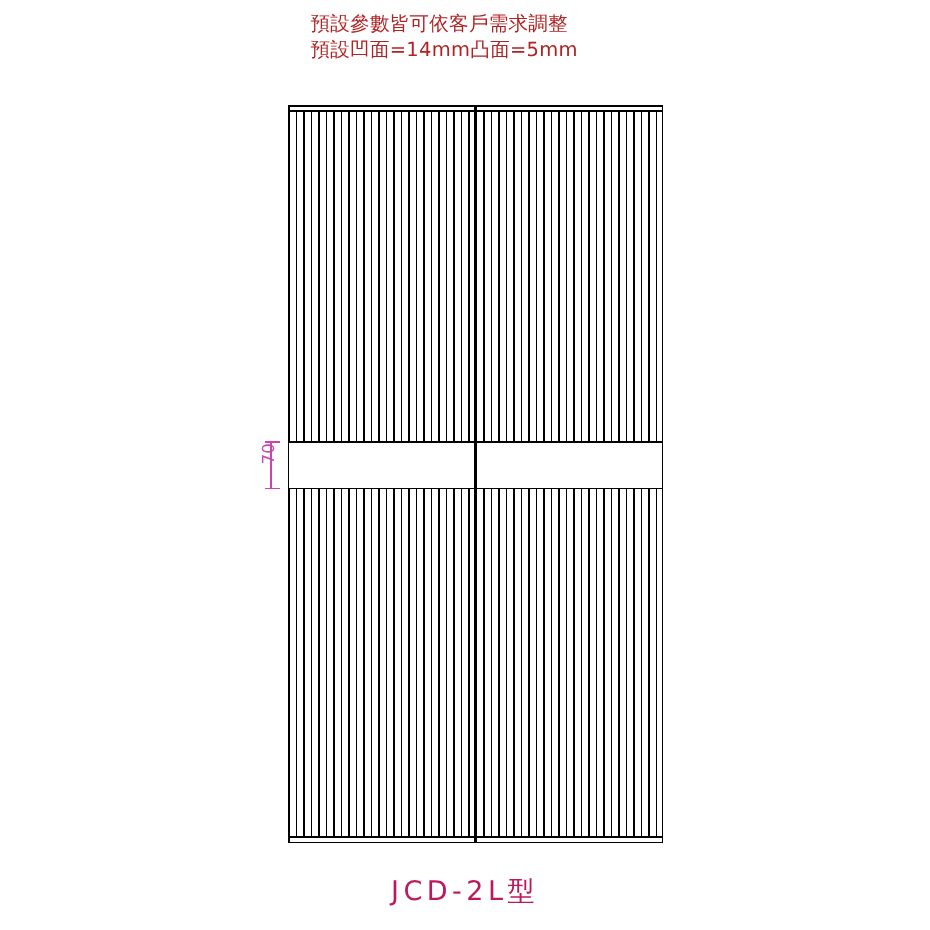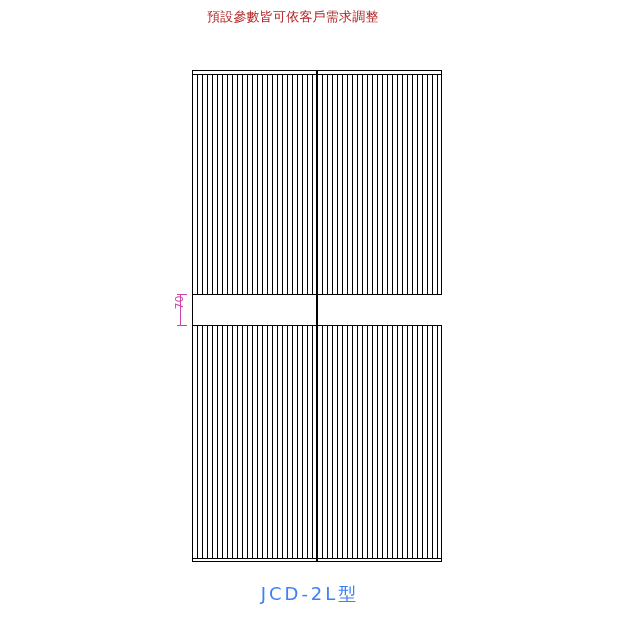--- a/index.html
+++ b/index.html
@@ -33,21 +33,21 @@
   }
   .note-line {
     display: block;
   }
   .title-label {
     position: absolute;
     left: 0;
     top: 582px;
     width: 620px;
     text-align: center;
-    color: #3b82f6;
+    color: #be185d;
     font-size: 18px;
     letter-spacing: 3px;
   }
   .dim-label {
     position: absolute;
     left: 172px;
     top: 296px;
     color: #cc44aa;
     font-size: 11px;
     transform: rotate(-90deg);
@@ -204,19 +204,20 @@
         <line x1="180.5" y1="294.5" x2="180.5" y2="325.5"></line>
         <line x1="176.5" y1="294.5" x2="186.5" y2="294.5"></line>
         <line x1="176.5" y1="325.5" x2="186.5" y2="325.5"></line>
       </g>
 
     </g>
   </svg>
 
   <div class="note-block">
     <span class="note-line">預設參數皆可依客戶需求調整</span>
+    <span class="note-line">預設凹面=14mm凸面=5mm</span>
   </div>
 
   <div class="dim-label">70</div>
 
   <div class="title-label">JCD-2L型</div>
 
 </div>
 
 </body></html>

